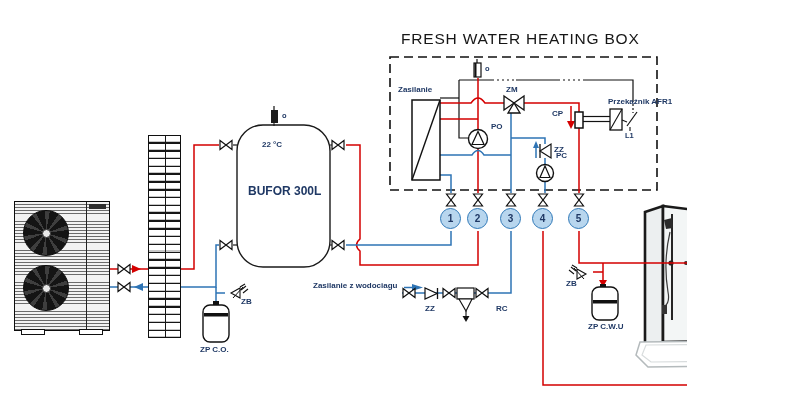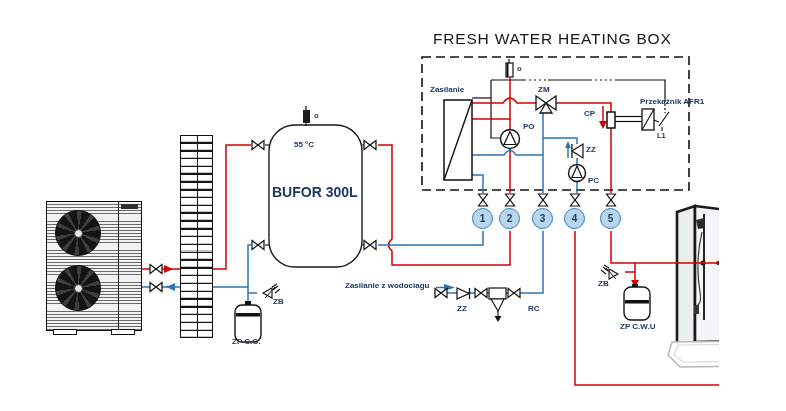--- a/index.html
+++ b/index.html
@@ -1,17 +1,17 @@
 <!DOCTYPE html>
 <html><head>
 <meta charset="utf-8">
 <style>
   html,body{margin:0;padding:0;background:#fff;}
   #stage{position:relative;width:687px;height:411px;background:#fff;overflow:hidden;
-         font-family:"Liberation Sans",sans-serif;margin-left:32px;}
+         font-family:"Liberation Sans",sans-serif;}
   svg{position:absolute;left:0;top:0;}
   .lbl{position:absolute;font:bold 8px "Liberation Sans",sans-serif;color:#1f3864;white-space:nowrap;}
   .lbl.small{font-size:7.5px;}
   .title{position:absolute;left:401px;top:30px;font:400 15.5px "Liberation Sans",sans-serif;
          color:#161616;letter-spacing:.8px;white-space:nowrap;}
   .port{position:absolute;top:208px;width:21px;height:21px;border-radius:50%;
         background:#b8d6ee;border:1.6px solid #3079b8;box-sizing:border-box;
         display:flex;align-items:center;justify-content:center;
         font:bold 10px "Liberation Sans",sans-serif;color:#1f3864;}
   
@@ -278,31 +278,31 @@
   <div class="port" style="left:467px">2</div>
   <div class="port" style="left:500px">3</div>
   <div class="port" style="left:532px">4</div>
   <div class="port" style="left:568px">5</div>
 
   <div class="lbl" style="left:398px;top:85px">Zasilanie</div>
   <div class="lbl" style="left:506px;top:85px">ZM</div>
   <div class="lbl" style="left:491px;top:122px">PO</div>
   <div class="lbl" style="left:552px;top:109px">CP</div>
   <div class="lbl" style="left:554px;top:145px">ZZ</div>
-  <div class="lbl" style="left:556px;top:176px">PC</div>
+  <div class="lbl" style="left:556px;top:151px">PC</div>
   <div class="lbl" style="left:608px;top:97px">Przekaźnik AFR1</div>
   <div class="lbl small" style="left:625px;top:131px">L1</div>
   <div class="lbl small" style="left:485px;top:64px">o</div>
 
-  <div class="lbl" style="left:262px;top:140px">55 °C</div>
-  <div class="lbl" style="left:240px;top:184px;font-size:14px">BUFOR 300L</div>
+  <div class="lbl" style="left:262px;top:140px">22 °C</div>
+  <div class="lbl" style="left:248px;top:184px;font-size:12px">BUFOR 300L</div>
   <div class="lbl small" style="left:282px;top:111px">o</div>
 
   <div class="lbl" style="left:313px;top:281px">Zasilanie z wodociagu</div>
   <div class="lbl" style="left:425px;top:304px">ZZ</div>
   <div class="lbl" style="left:496px;top:304px">RC</div>
 
   <div class="lbl" style="left:241px;top:297px">ZB</div>
-  <div class="lbl" style="left:200px;top:337px">ZP C.O.</div>
+  <div class="lbl" style="left:200px;top:345px">ZP C.O.</div>
   <div class="lbl" style="left:566px;top:279px">ZB</div>
   <div class="lbl" style="left:588px;top:322px">ZP C.W.U</div>
 
 </div>
 
 </body></html>

